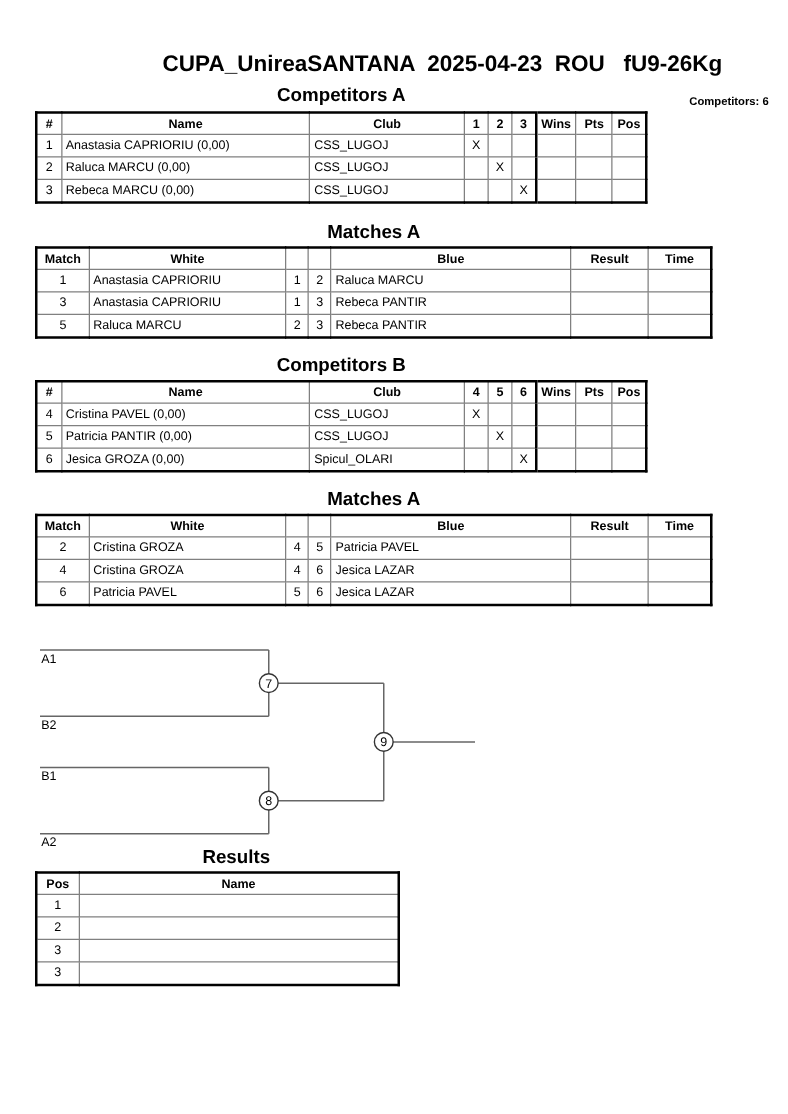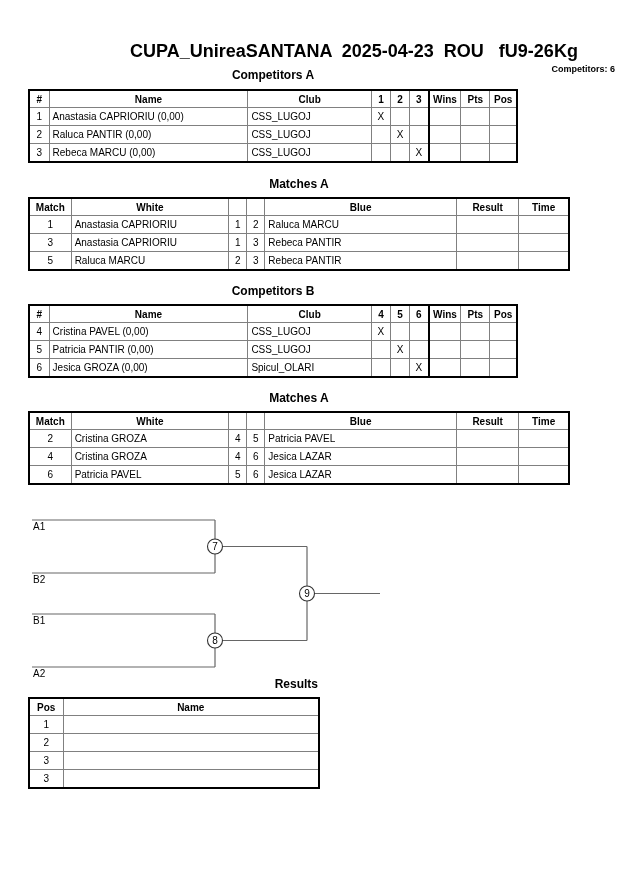--- a/index.html
+++ b/index.html
@@ -24,30 +24,30 @@
     width: 630px;
     text-align: center;
     font-size: 18px;
     font-weight: bold;
     letter-spacing: 0px;
     white-space: pre;
     margin-left: 39px;
   }
   .competitors-count {
     position: absolute;
-    top: 64px;
+    top: 76px;
     right: 15px;
     font-size: 9px;
     font-weight: bold;
   }
 
   
   .caption {
     position: absolute;
-    font-size: 12px;
+    font-size: 15px;
     font-weight: bold;
     text-align: center;
   }
 
   
   table.grid {
     position: absolute;
     border-collapse: collapse;
     font-size: 10px;
     table-layout: fixed;
@@ -126,21 +126,21 @@
         <td class="c-left">CSS_LUGOJ</td>
         <td class="c-center">X</td>
         <td class="c-center"></td>
         <td class="c-center"></td>
         <td class="c-center sep-left"></td>
         <td class="c-center"></td>
         <td class="c-center"></td>
       </tr>
       <tr>
         <td class="c-center">2</td>
-        <td class="c-left">Raluca PANTIR  (0,00)</td>
+        <td class="c-left">Raluca MARCU  (0,00)</td>
         <td class="c-left">CSS_LUGOJ</td>
         <td class="c-center"></td>
         <td class="c-center">X</td>
         <td class="c-center"></td>
         <td class="c-center sep-left"></td>
         <td class="c-center"></td>
         <td class="c-center"></td>
       </tr>
       <tr>
         <td class="c-center">3</td>
@@ -344,21 +344,21 @@
     <circle cx="215" cy="640.5" r="7.5" fill="#ffffff" stroke="#333333" stroke-width="1.1"></circle>
     <text x="215" y="644" text-anchor="middle" font-family="&quot;Liberation Sans&quot;, sans-serif" font-size="10" fill="#000000">8</text>
     <circle cx="307" cy="593.5" r="7.5" fill="#ffffff" stroke="#333333" stroke-width="1.1"></circle>
     <text x="307" y="597" text-anchor="middle" font-family="&quot;Liberation Sans&quot;, sans-serif" font-size="10" fill="#000000">9</text>
     <text x="33" y="530" font-family="&quot;Liberation Sans&quot;, sans-serif" font-size="10" fill="#000000">A1</text>
     <text x="33" y="583" font-family="&quot;Liberation Sans&quot;, sans-serif" font-size="10" fill="#000000">B2</text>
     <text x="33" y="624" font-family="&quot;Liberation Sans&quot;, sans-serif" font-size="10" fill="#000000">B1</text>
     <text x="33" y="677" font-family="&quot;Liberation Sans&quot;, sans-serif" font-size="10" fill="#000000">A2</text>
   </svg>
 
-<div class="caption" style="top:677px; left:28px; width:290px;text-align:right;">Results</div>
+<div class="caption" style="top:677px; left:44px; width:290px;">Results</div>
 
 <table class="grid" id="tbl-results" style="top:697px; left:28px; width:290px;">
   <colgroup>
       <col style="width:34px">
       <col style="width:256px">
     </colgroup>
   <thead>
     <tr>
       <th>Pos</th>
       <th>Name</th>

